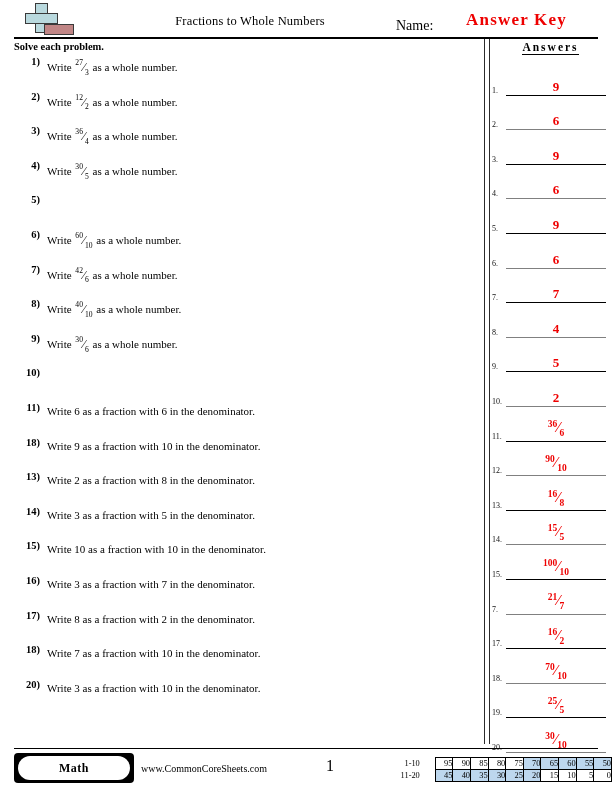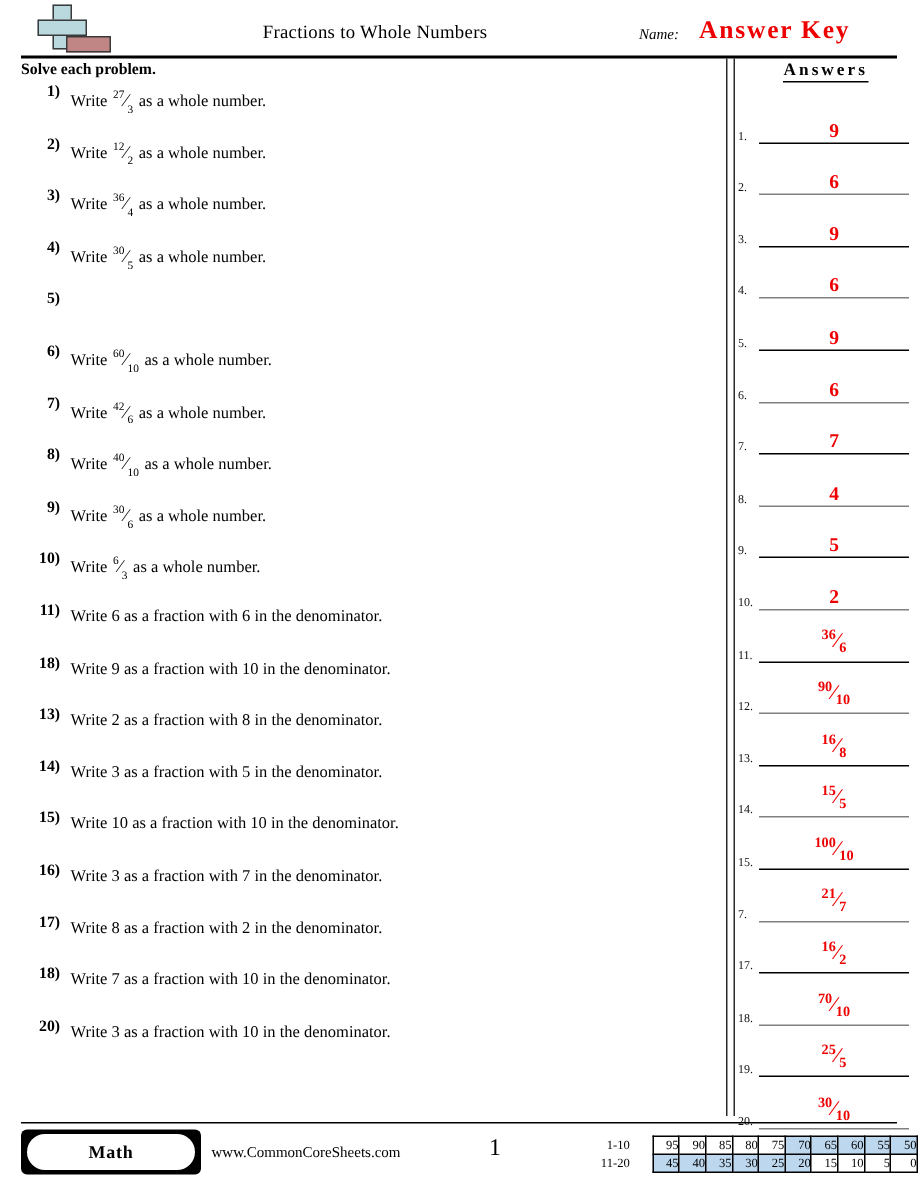--- a/index.html
+++ b/index.html
@@ -47,23 +47,22 @@
   #title {
     position: absolute;
     left: 0; top: 14px;
     width: 500px;
     text-align: center;
     font-size: 12.5px;
     letter-spacing: .2px;
   }
   #name-label {
     position: absolute;
-    left: 426px; top: 18px;
-    font-size: 10px;
-    font-style: italic;
+    left: 396px; top: 18px;
+    font-size: 14px;
   }
   #answer-key {
     position: absolute;
     left: 466px; top: 10px;
     font-size: 17px;
     font-weight: bold;
     color: #ee0000;
     letter-spacing: 1.2px;
     font-family: "Liberation Serif", "DejaVu Serif", serif;
   }
@@ -311,21 +310,20 @@
     <div class="prob">
       <div class="prob-num">8)</div>
       <div class="prob-text"><span>Write </span><span class="frac"><span class="num">40</span><span class="sl">⁄</span><span class="den">10</span></span><span> as a whole number.</span></div>
     </div>
     <div class="prob">
       <div class="prob-num">9)</div>
       <div class="prob-text"><span>Write </span><span class="frac"><span class="num">30</span><span class="sl">⁄</span><span class="den">6</span></span><span> as a whole number.</span></div>
     </div>
     <div class="prob">
       <div class="prob-num">10)</div>
-      <div class="prob-text"><span>Write </span><span class="frac"><span class="num">6</span><span class="sl">⁄</span><span class="den">3</span></span><span> as a whole number.</span></div>
     </div>
     <div class="prob">
       <div class="prob-num">11)</div>
       <div class="prob-text">Write 6 as a fraction with 6 in the denominator.</div>
     </div>
     <div class="prob">
       <div class="prob-num">18)</div>
       <div class="prob-text">Write 9 as a fraction with 10 in the denominator.</div>
     </div>
     <div class="prob">

